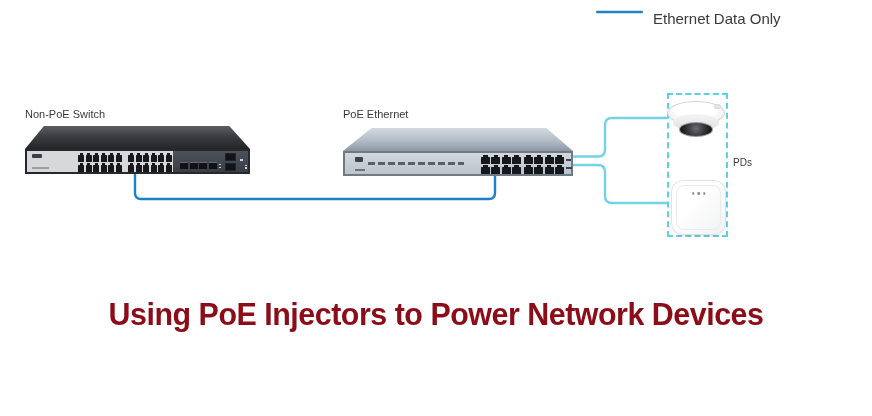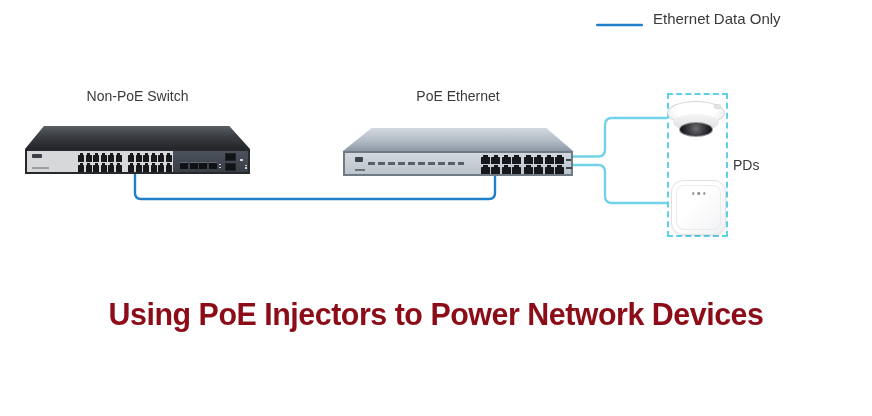--- a/index.html
+++ b/index.html
@@ -1,27 +1,27 @@
 <!DOCTYPE html>
 <html style="--c-data-cable: #1e80c9; --c-poe-cable: #72d2e8; --c-pds-box: #5ed0e8; --c-title: #8c0d18; --c-label: #3a3a3a;"><head>
 <meta charset="utf-8">
 <style>
   html,body{margin:0;padding:0;background:#ffffff;}
   .canvas{position:relative;width:872px;height:416px;background:#ffffff;overflow:hidden;
           font-family:"Liberation Sans",sans-serif;}
   
-  .legend-row{position:absolute;left:596px;display:flex;align-items:flex-end;gap:10px;}
+  .legend-row{position:absolute;left:596px;display:flex;align-items:flex-start;gap:10px;}
   .legend-row.r1{top:10px;}
   .legend-row.r2{top:40px;}
   .legend-label{font-size:15px;color:var(--c-label,#3a3a3a);}
   
-  .dev-label{position:absolute;top:88px;font-size:14px;color:var(--c-label,#3a3a3a);text-align:center;}
+  .dev-label{position:absolute;top:108px;font-size:11px;color:var(--c-label,#3a3a3a);text-align:left;}
   .lbl-switch{left:25px;width:225px;}
   .lbl-injector{left:343px;width:230px;}
-  .lbl-pds{position:absolute;left:733px;top:157px;font-size:14px;color:var(--c-label,#3a3a3a);}
+  .lbl-pds{position:absolute;left:733px;top:157px;font-size:10px;color:var(--c-label,#3a3a3a);}
   
   .cables{position:absolute;left:0;top:0;z-index:1;}
   
   .device{position:absolute;z-index:2;}
   .dev-top{position:absolute;left:0;right:0;top:0;height:23px;}
   .dev-front{position:absolute;left:0;top:23px;height:25px;width:100%;box-sizing:border-box;}
   .face{position:absolute;inset:2px;}
   
   .switch{left:25px;top:126px;width:225px;height:50px;}
   .switch .dev-top{clip-path:polygon(8.4% 0,90.8% 0,100% 100%,0 100%);

